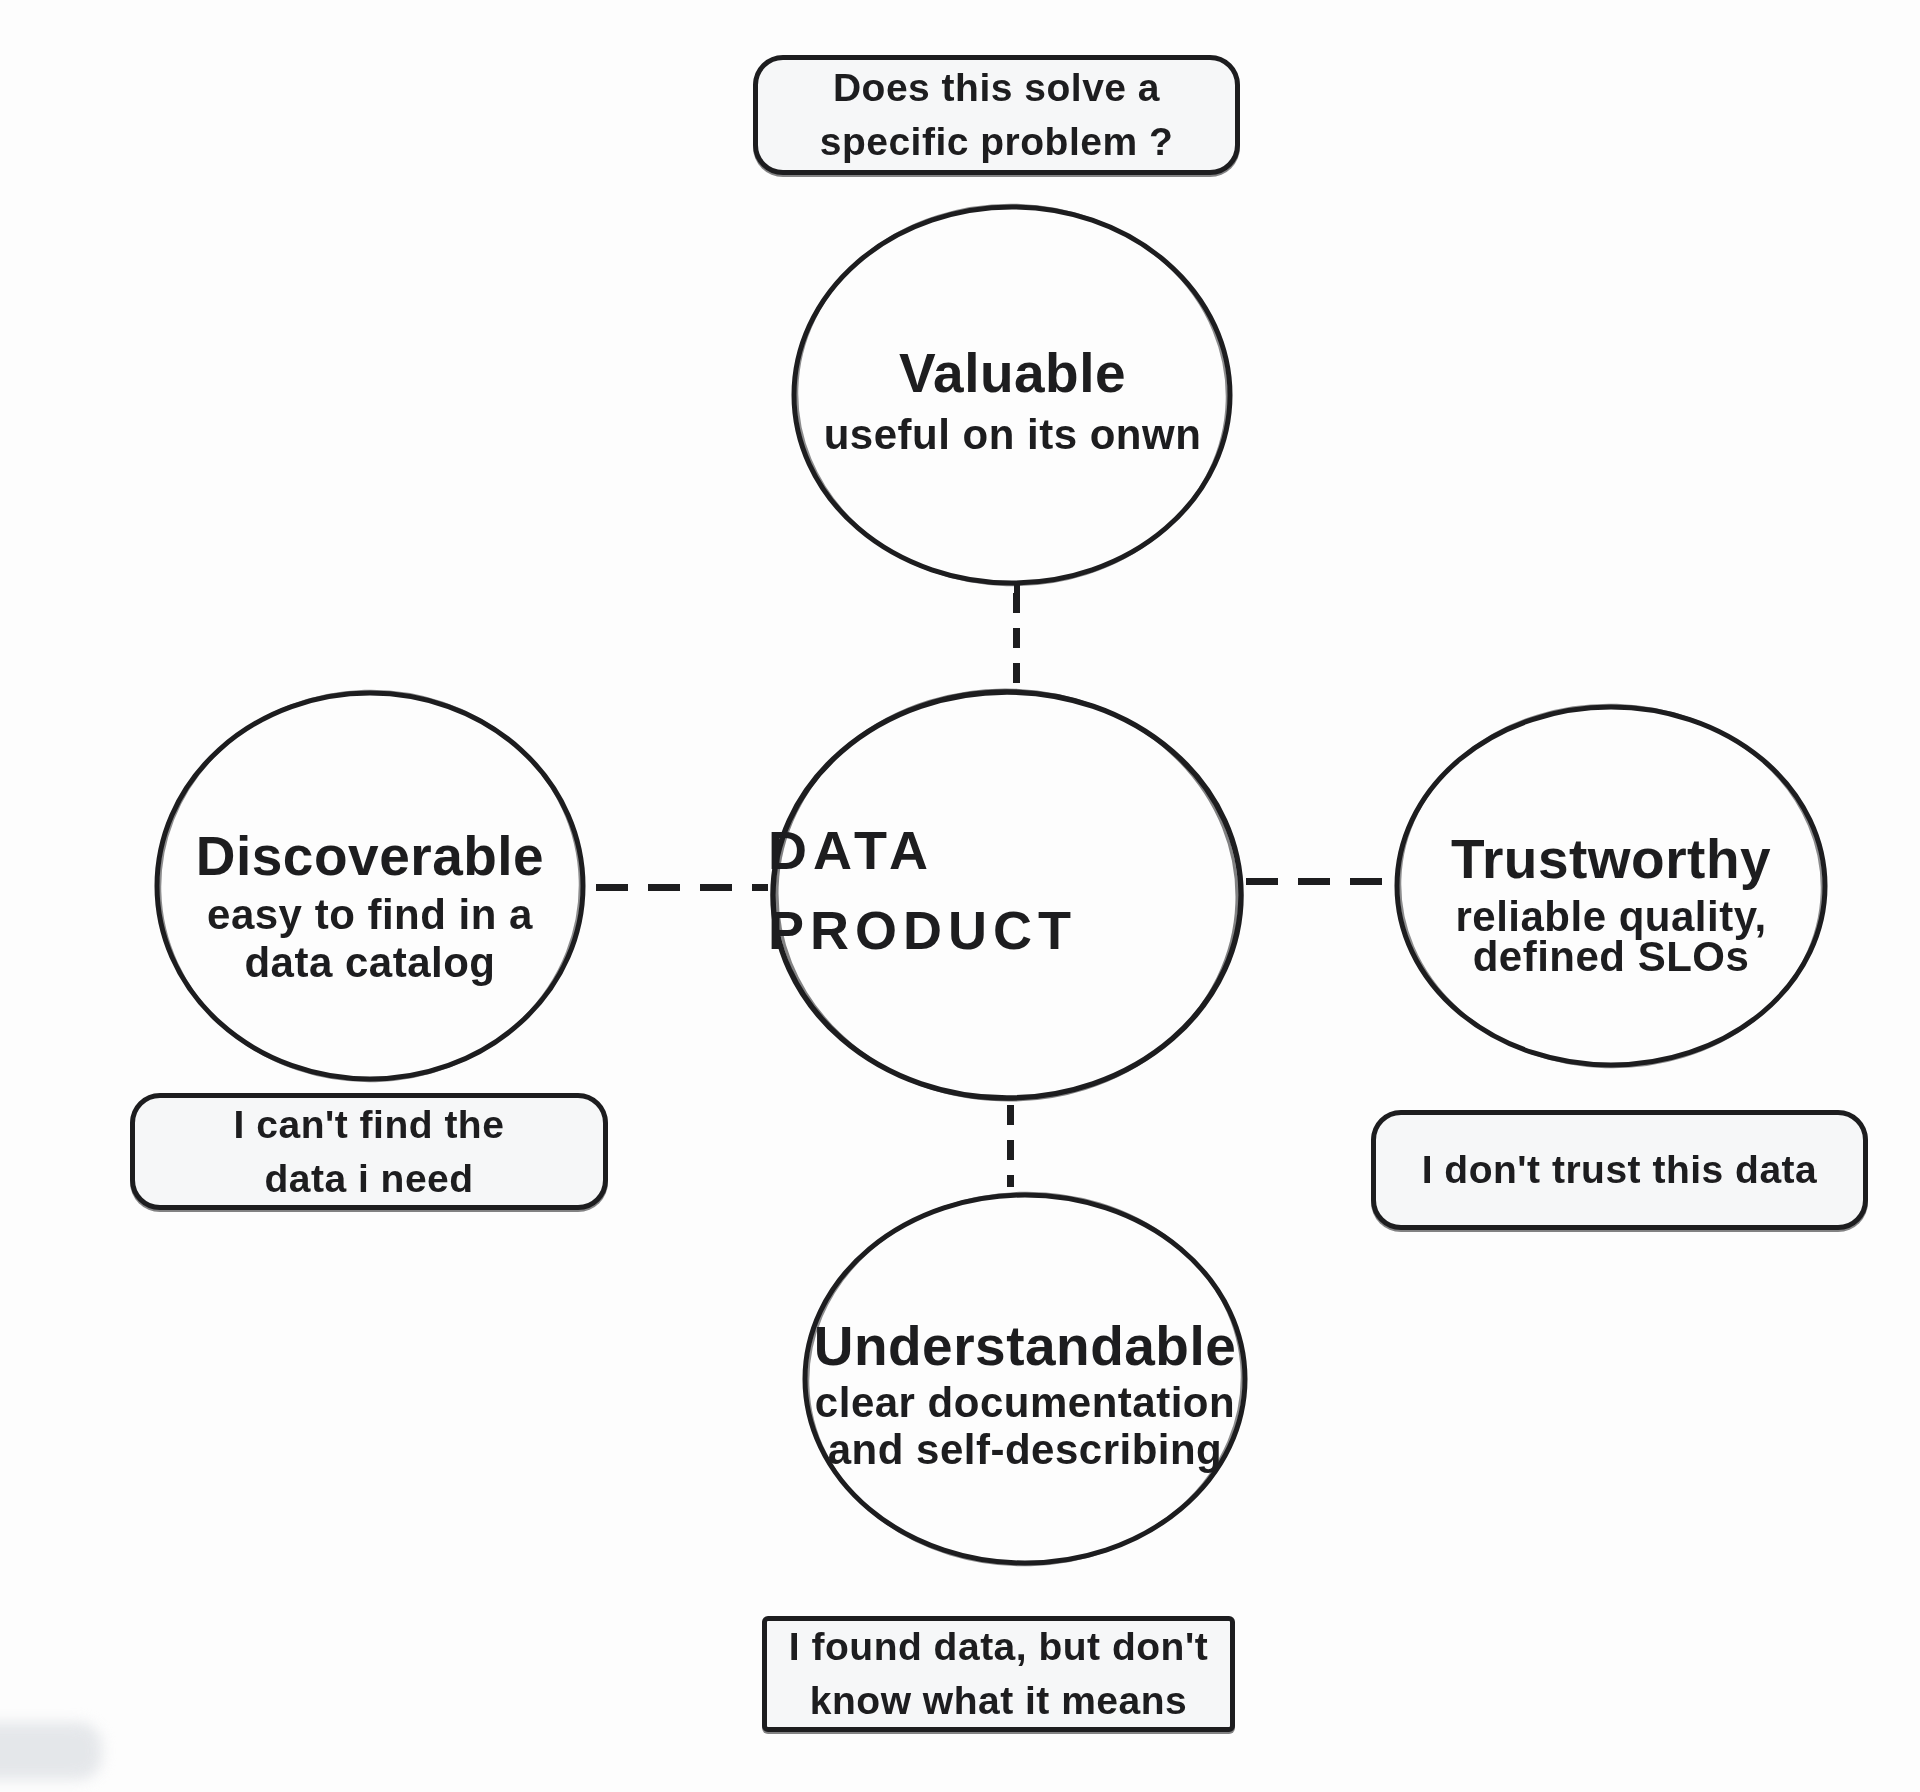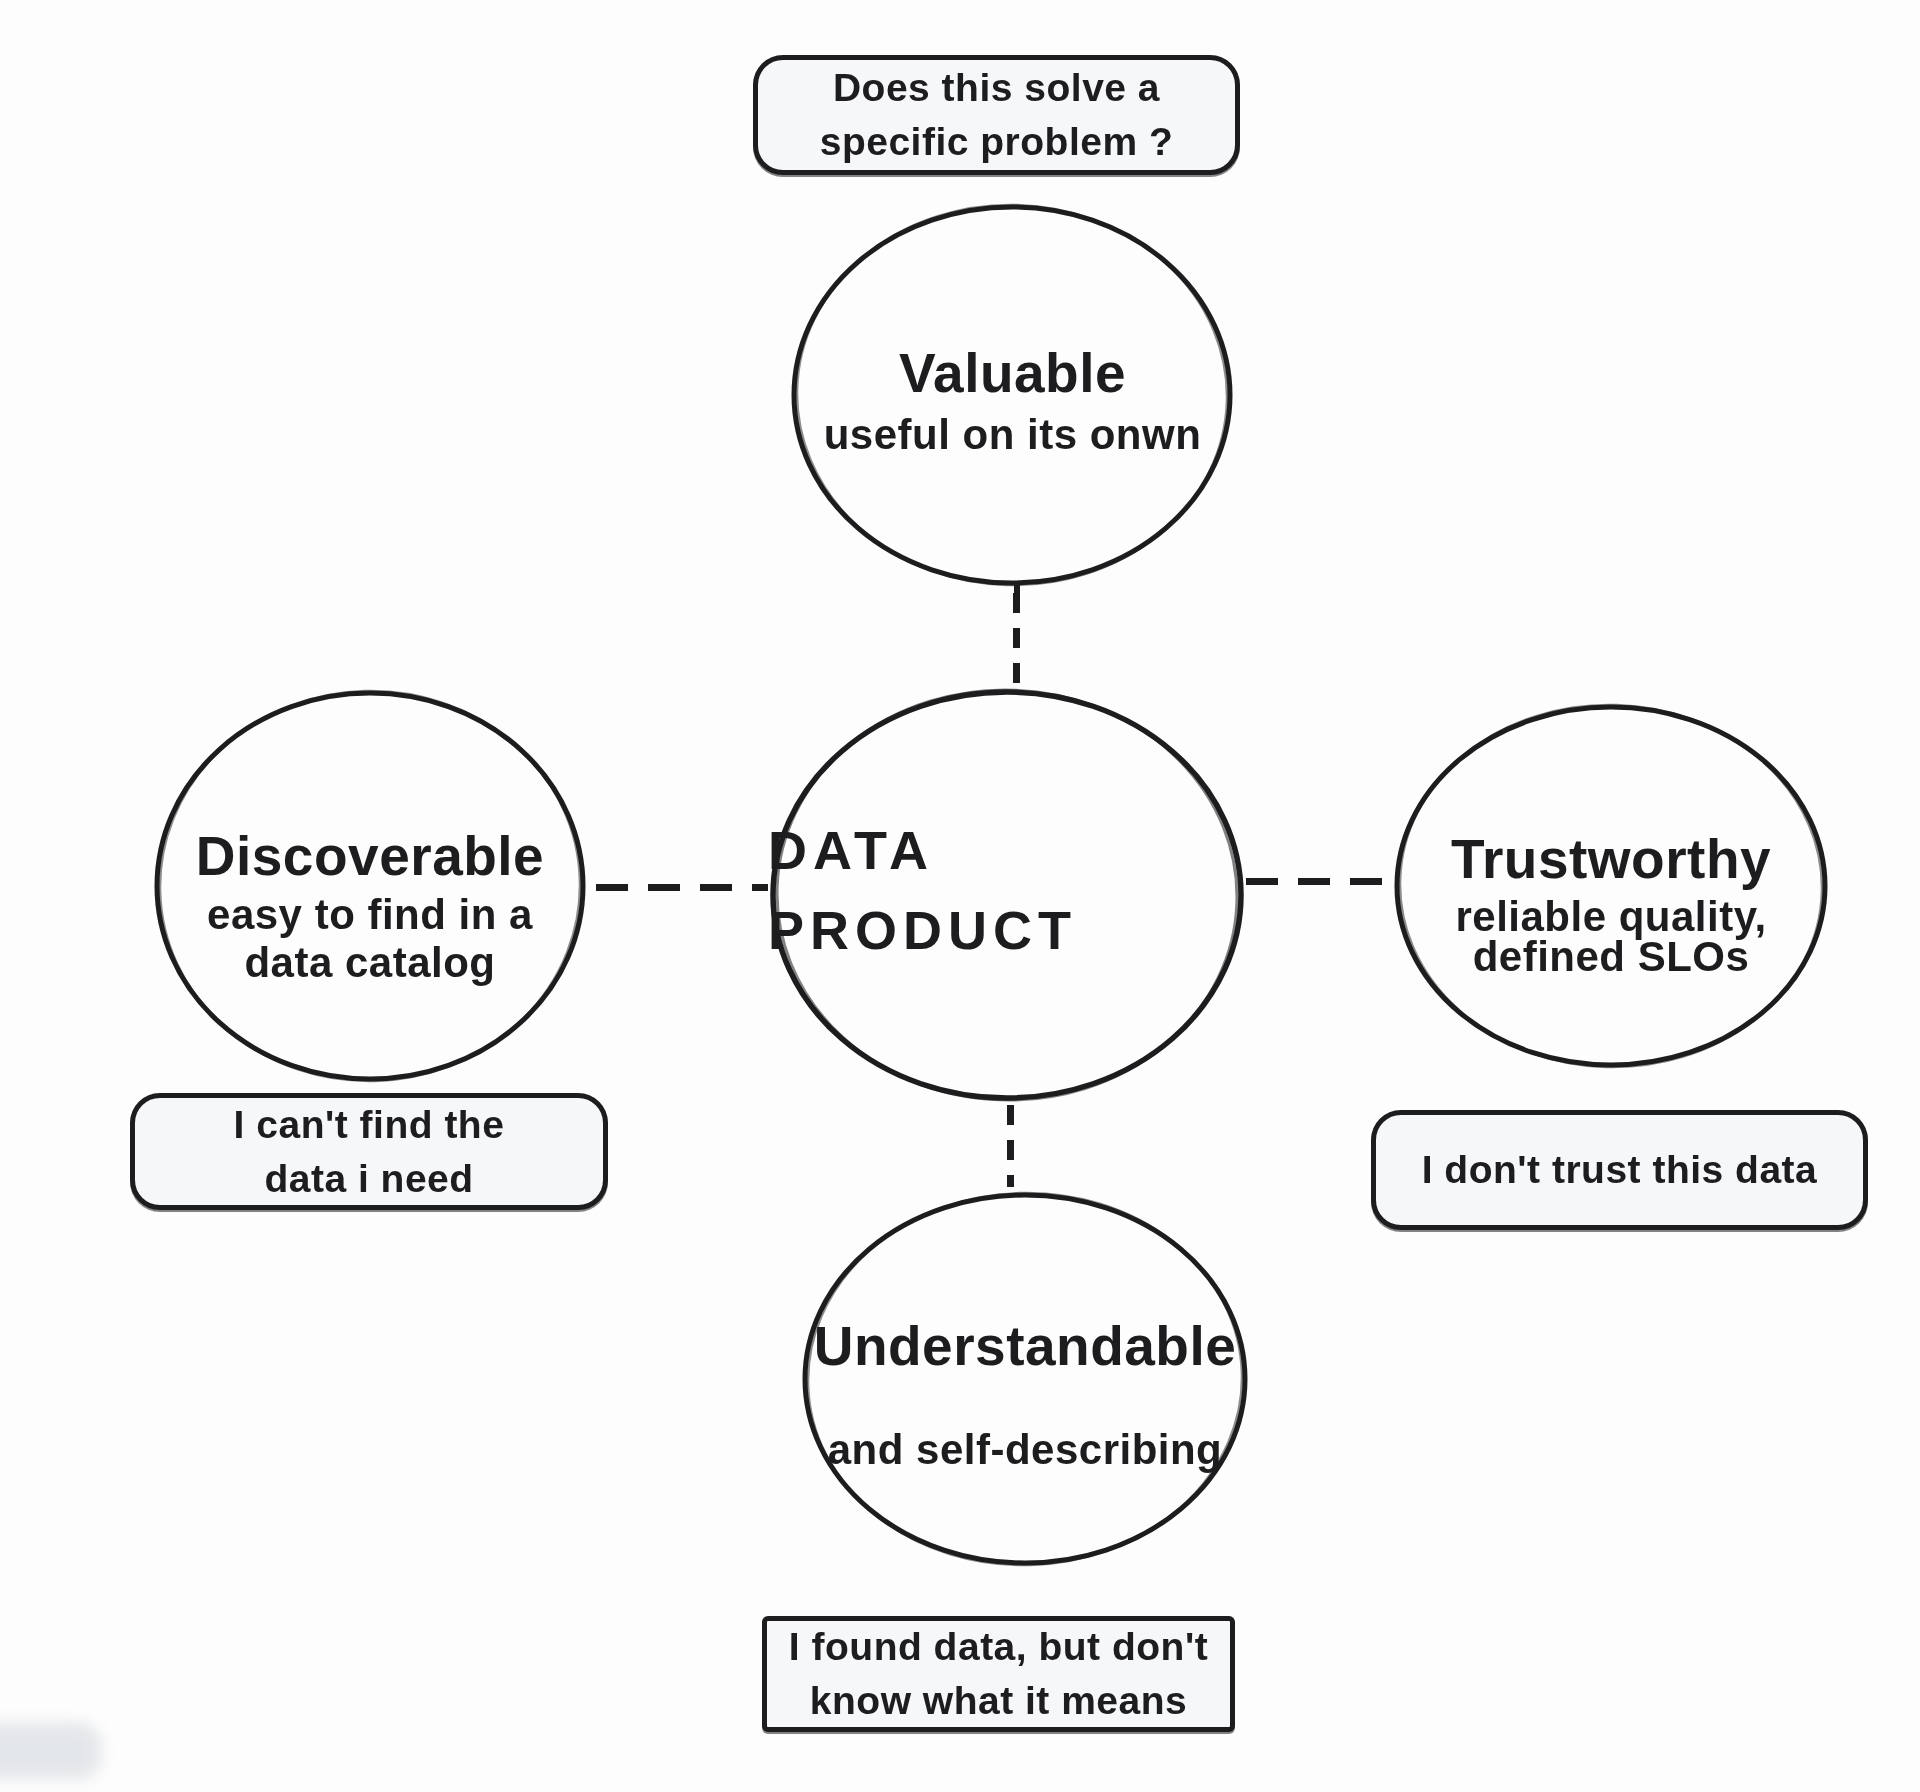--- a/index.html
+++ b/index.html
@@ -149,20 +149,21 @@
   </div>
 
   <div class="connector v" style="left:1007px;top:1105px;height:82px;"></div>
 
   <div class="circle-node" style="left:800px;top:1190px;width:450px;height:378px;">
     <svg viewBox="0 0 450 378">
       <ellipse cx="225" cy="189" rx="220" ry="184" fill="none" stroke="#1d1d1f" stroke-width="5"></ellipse>
       <ellipse cx="225" cy="189" rx="217" ry="186" fill="none" stroke="#1d1d1f" stroke-width="2.5" opacity="0.5" transform="rotate(-1.7 225 189)"></ellipse>
     </svg>
     <div class="node-line node-title" style="top:89px;">Understandable</div>
+    <div class="node-line node-sub" style="top:187px;">clear documentation</div>
     <div class="node-line node-sub" style="top:234px;">and self-describing</div>
   </div>
 
   <div class="callout" style="left:762px;top:1616px;width:473px;height:116px;border-radius:6px;">
     <div class="line">I found data, but don't</div>
     <div class="line">know what it means</div>
   </div>
 
   <div class="shadow-blob"></div>
 

